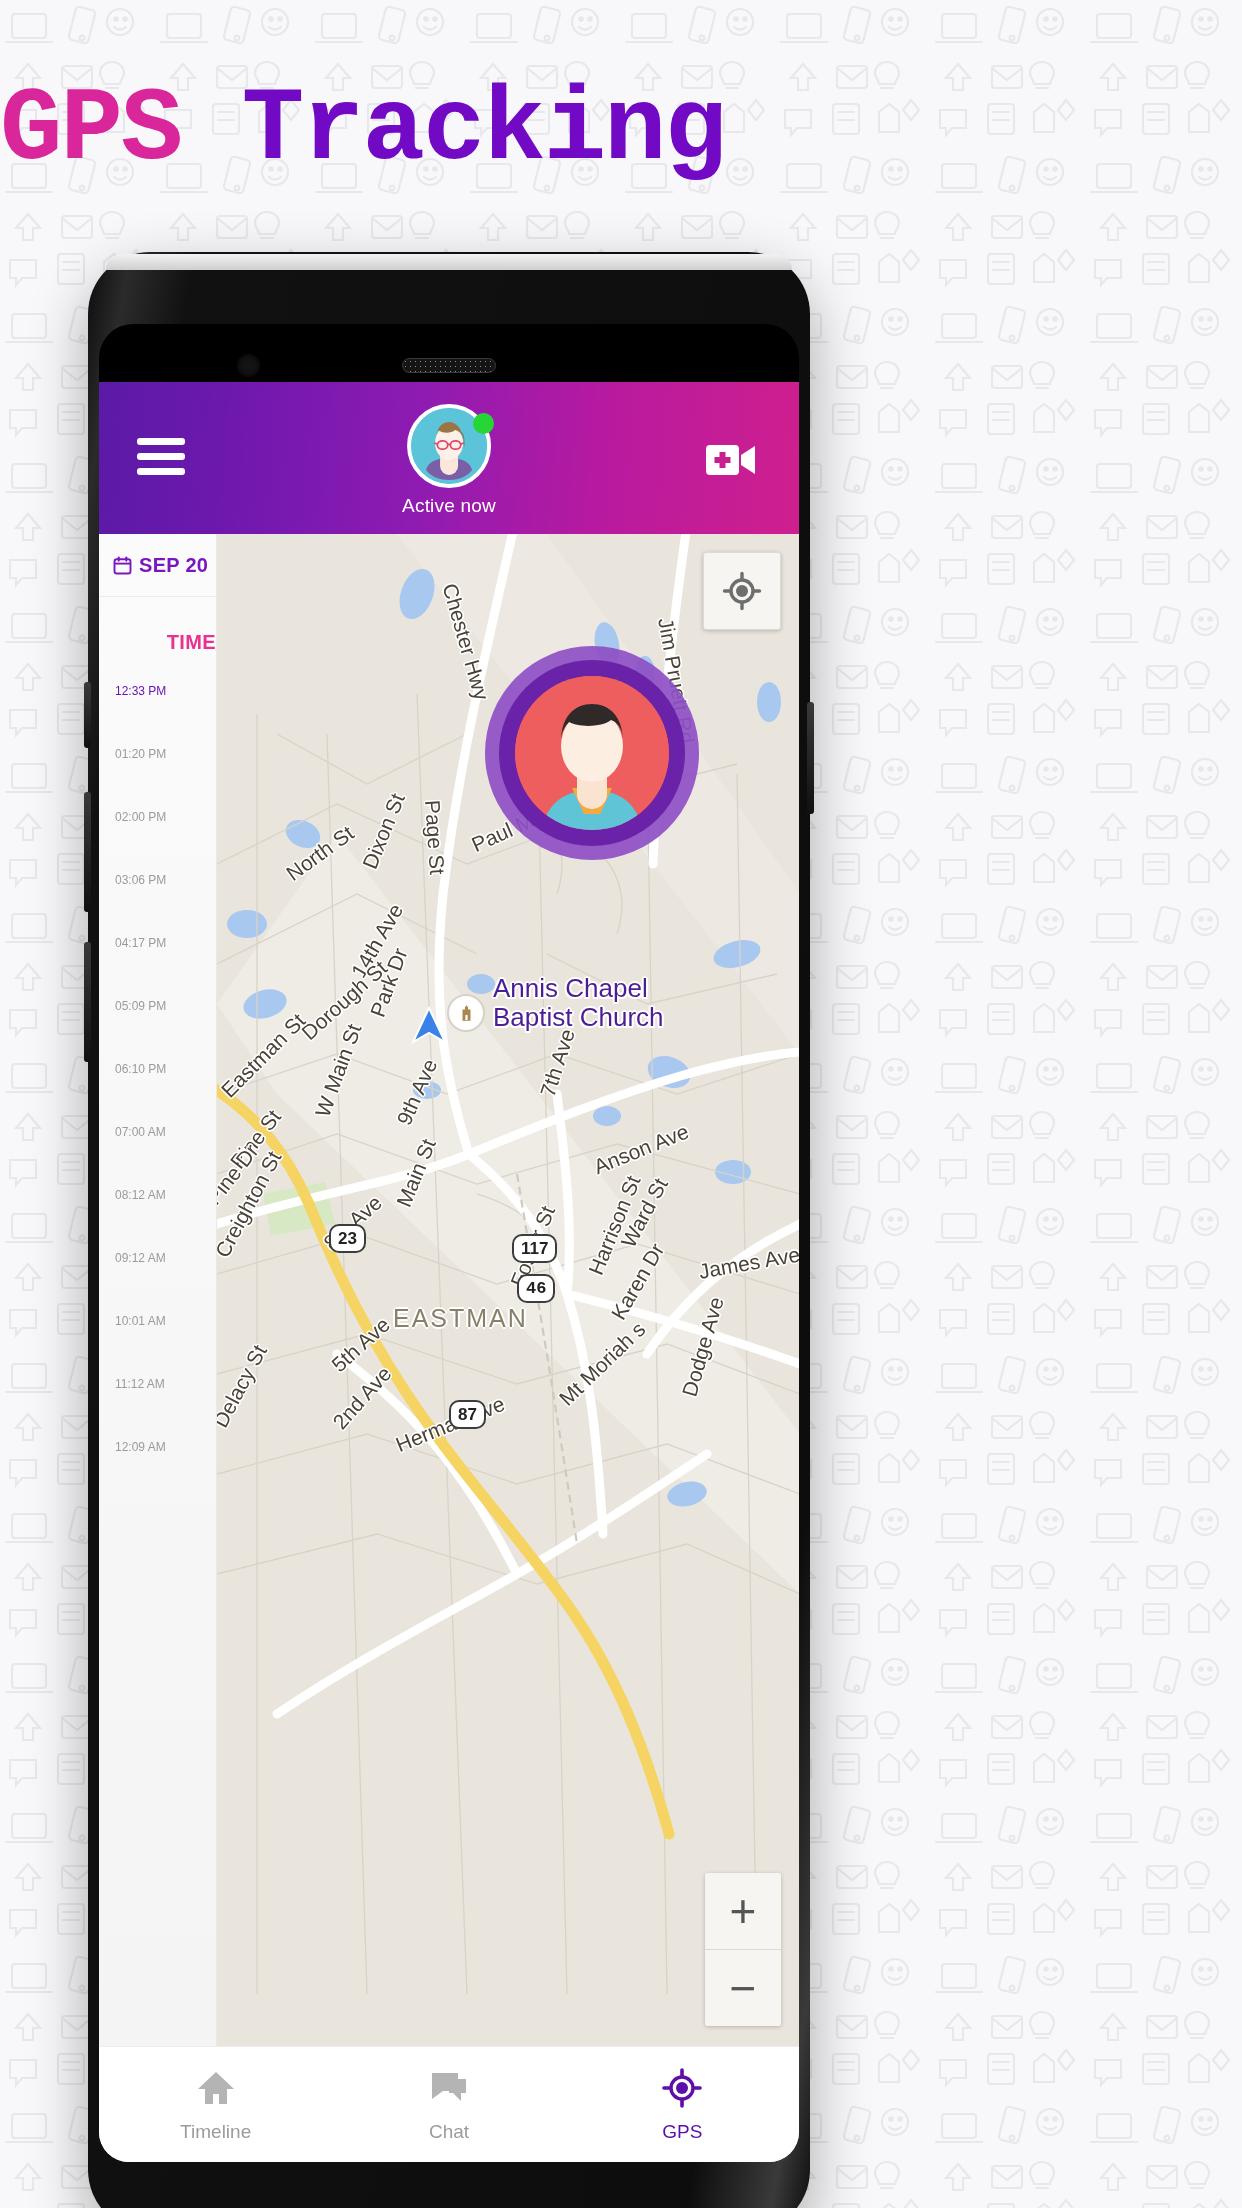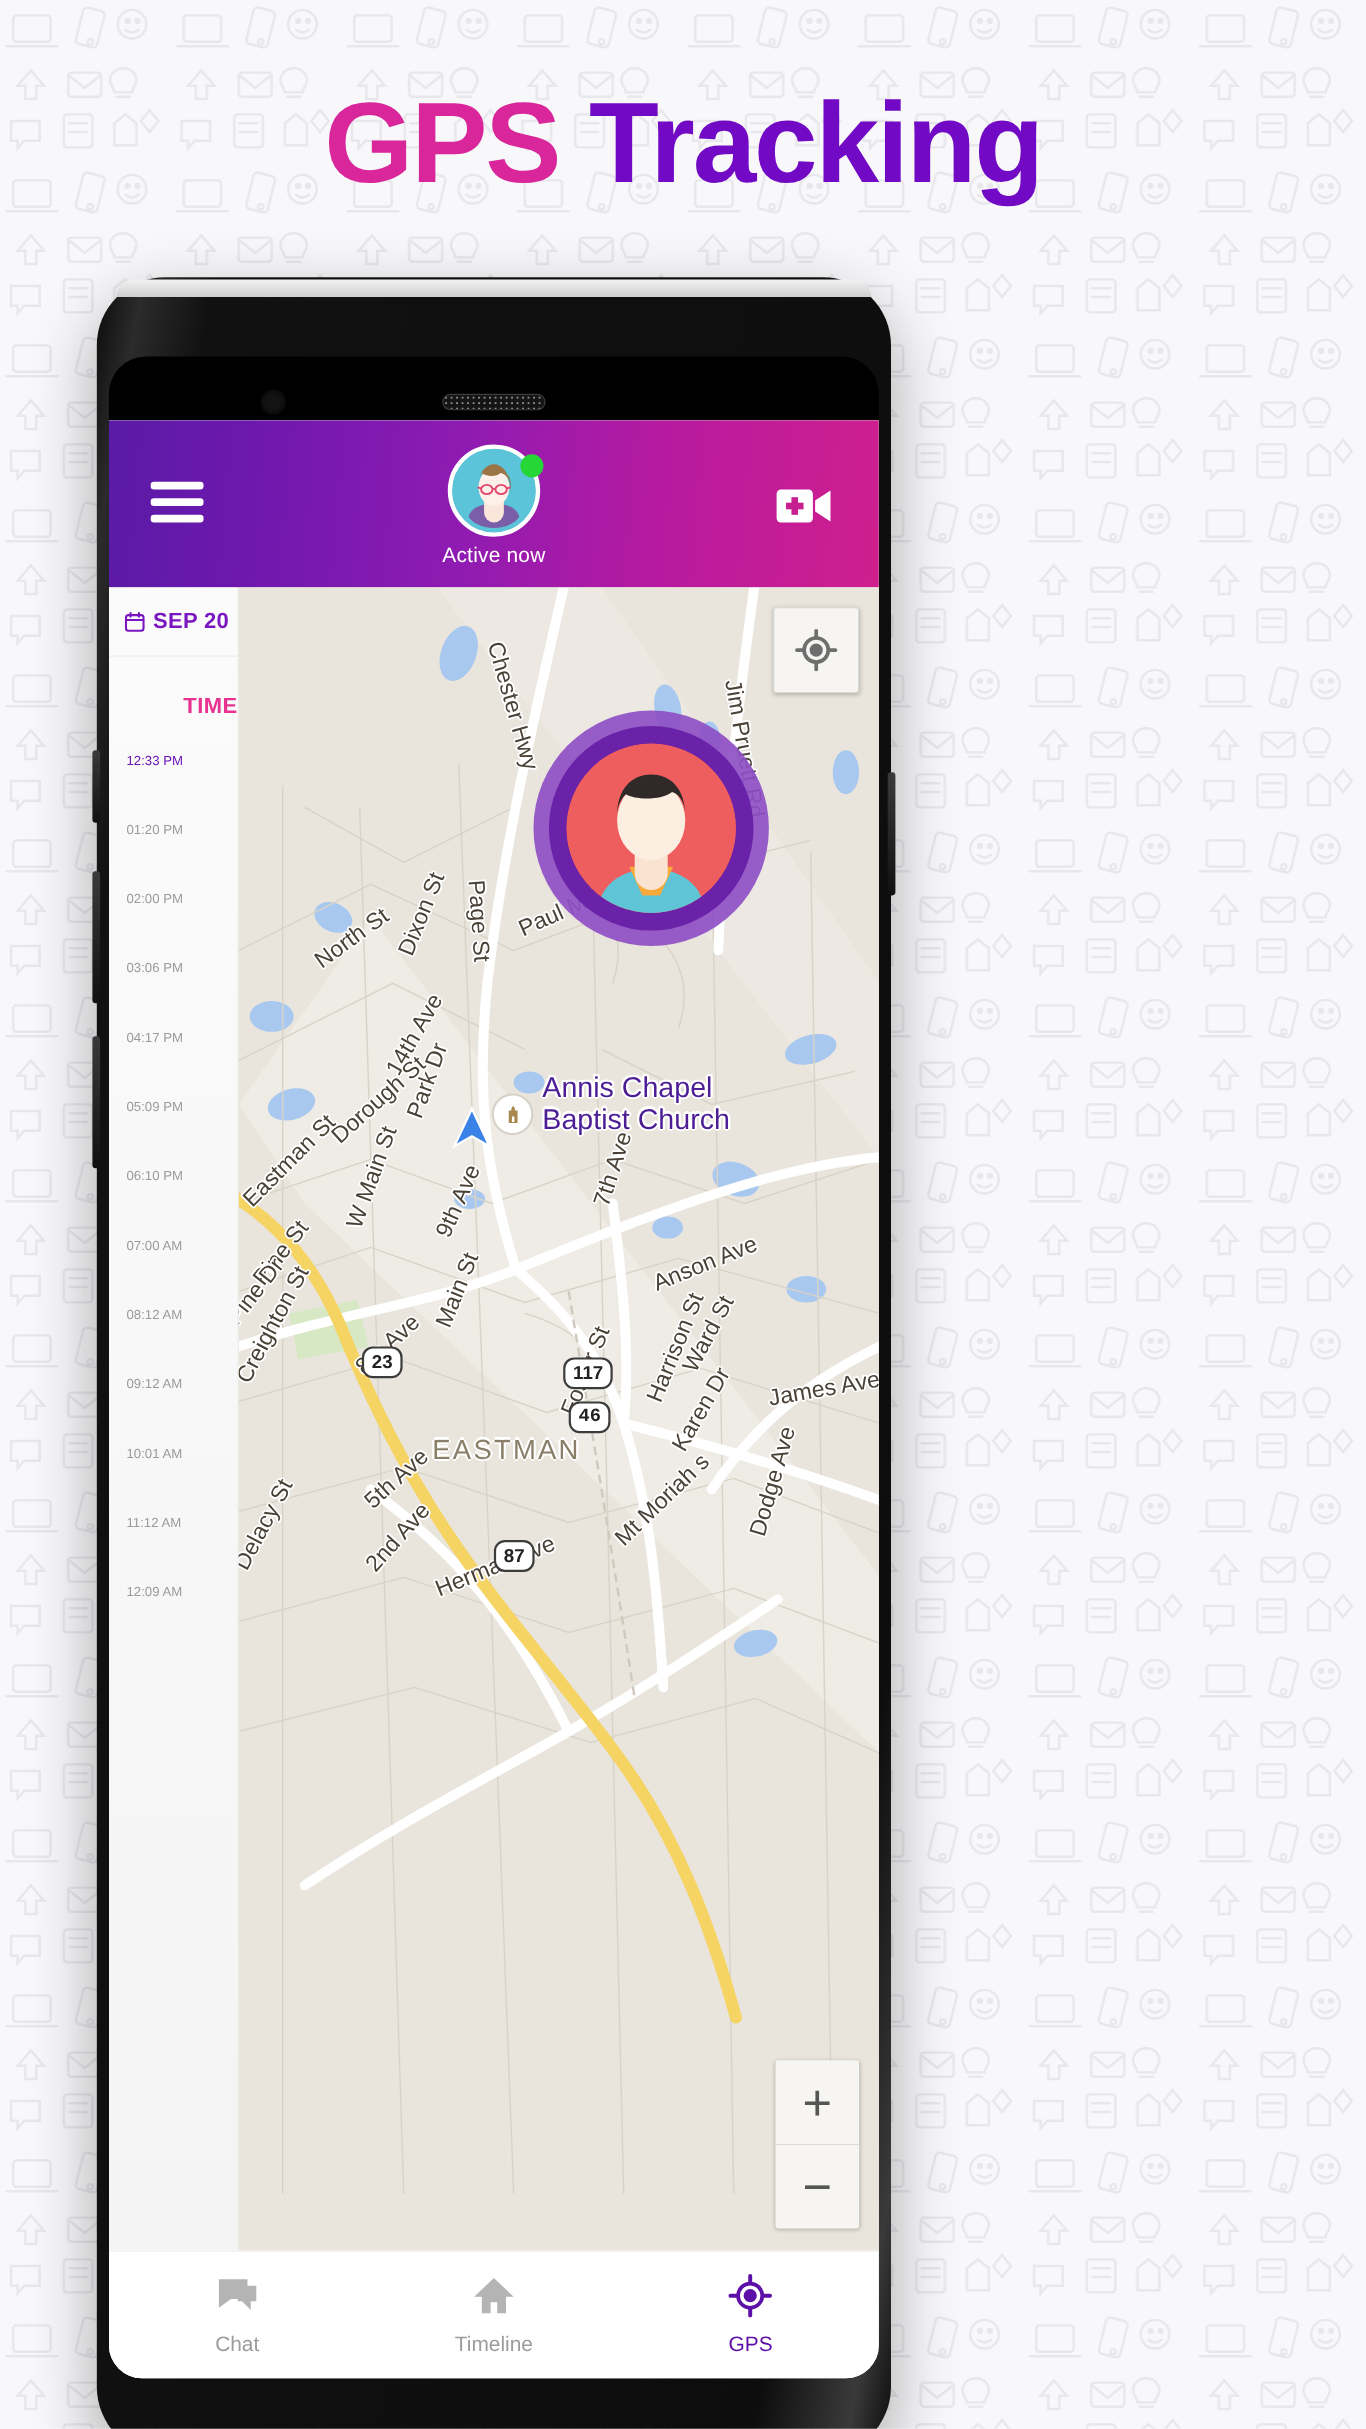--- a/index.html
+++ b/index.html
@@ -6,23 +6,23 @@
   body{
     width:1242px;height:2208px;position:relative;overflow:hidden;
     font-family:"Liberation Sans","DejaVu Sans",sans-serif;
     background:#f7f7f9;
   }
   
   #bg-pattern{position:absolute;inset:0;z-index:0;opacity:1;}
   
   .headline{
     position:absolute;left:0;right:0;top:78px;z-index:5;
-    text-align:center;font-size:104px;line-height:1;
+    text-align:left;font-size:104px;line-height:1;
     font-weight:bold;letter-spacing:-2px;
-    font-family:Liberation Sans, sans-serif;
+    font-family:Liberation Mono, monospace;
   }
   .headline .w1{color:#d9269b;}
   .headline .w2{color:#7209c4;}
 
   
   #phone{
     position:absolute;left:88px;top:252px;width:722px;height:1980px;z-index:10;
   }
   .phone-body{
     position:absolute;inset:0;border-radius:62px;
@@ -407,30 +407,30 @@
           <div class="zoom-group">
             <div class="zoom-btn top">+</div>
             <div class="zoom-btn">−</div>
           </div>
         </div>
       </div>
 
       <div class="bottomnav" id="bottomnav">
           <div class="navitem">
             <span><svg width="40" height="40" viewBox="0 0 40 40">
+                <path d="M20 4 L38 21 h-7 v15 h-8 v-10 h-6 v10 h-8 V21 H2 Z" fill="#b4b4b4"></path>
+              </svg></span>
+            <span class="lbl">Timeline</span>
+          </div>
+          <div class="navitem">
+            <span><svg width="40" height="40" viewBox="0 0 40 40">
                 <path d="M3 5h26v18H14l-11 8z" fill="#b4b4b4"></path>
                 <path d="M20 11h17v14h-5v8l-8-8h-4z" fill="#b4b4b4"></path>
               </svg></span>
             <span class="lbl">Chat</span>
-          </div>
-          <div class="navitem">
-            <span><svg width="40" height="40" viewBox="0 0 40 40">
-                <path d="M20 4 L38 21 h-7 v15 h-8 v-10 h-6 v10 h-8 V21 H2 Z" fill="#b4b4b4"></path>
-              </svg></span>
-            <span class="lbl">Timeline</span>
           </div>
           <div class="navitem active">
             <span><svg width="40" height="40" viewBox="0 0 40 40">
                 <circle cx="20" cy="20" r="11" fill="none" stroke="#5d10a8" stroke-width="3.4"></circle>
                 <circle cx="20" cy="20" r="6" fill="#5d10a8"></circle>
                 <g stroke="#5d10a8" stroke-width="3.6" stroke-linecap="round">
                   <line x1="20" y1="2" x2="20" y2="8"></line>
                   <line x1="20" y1="32" x2="20" y2="38"></line>
                   <line x1="2" y1="20" x2="8" y2="20"></line>
                   <line x1="32" y1="20" x2="38" y2="20"></line>

